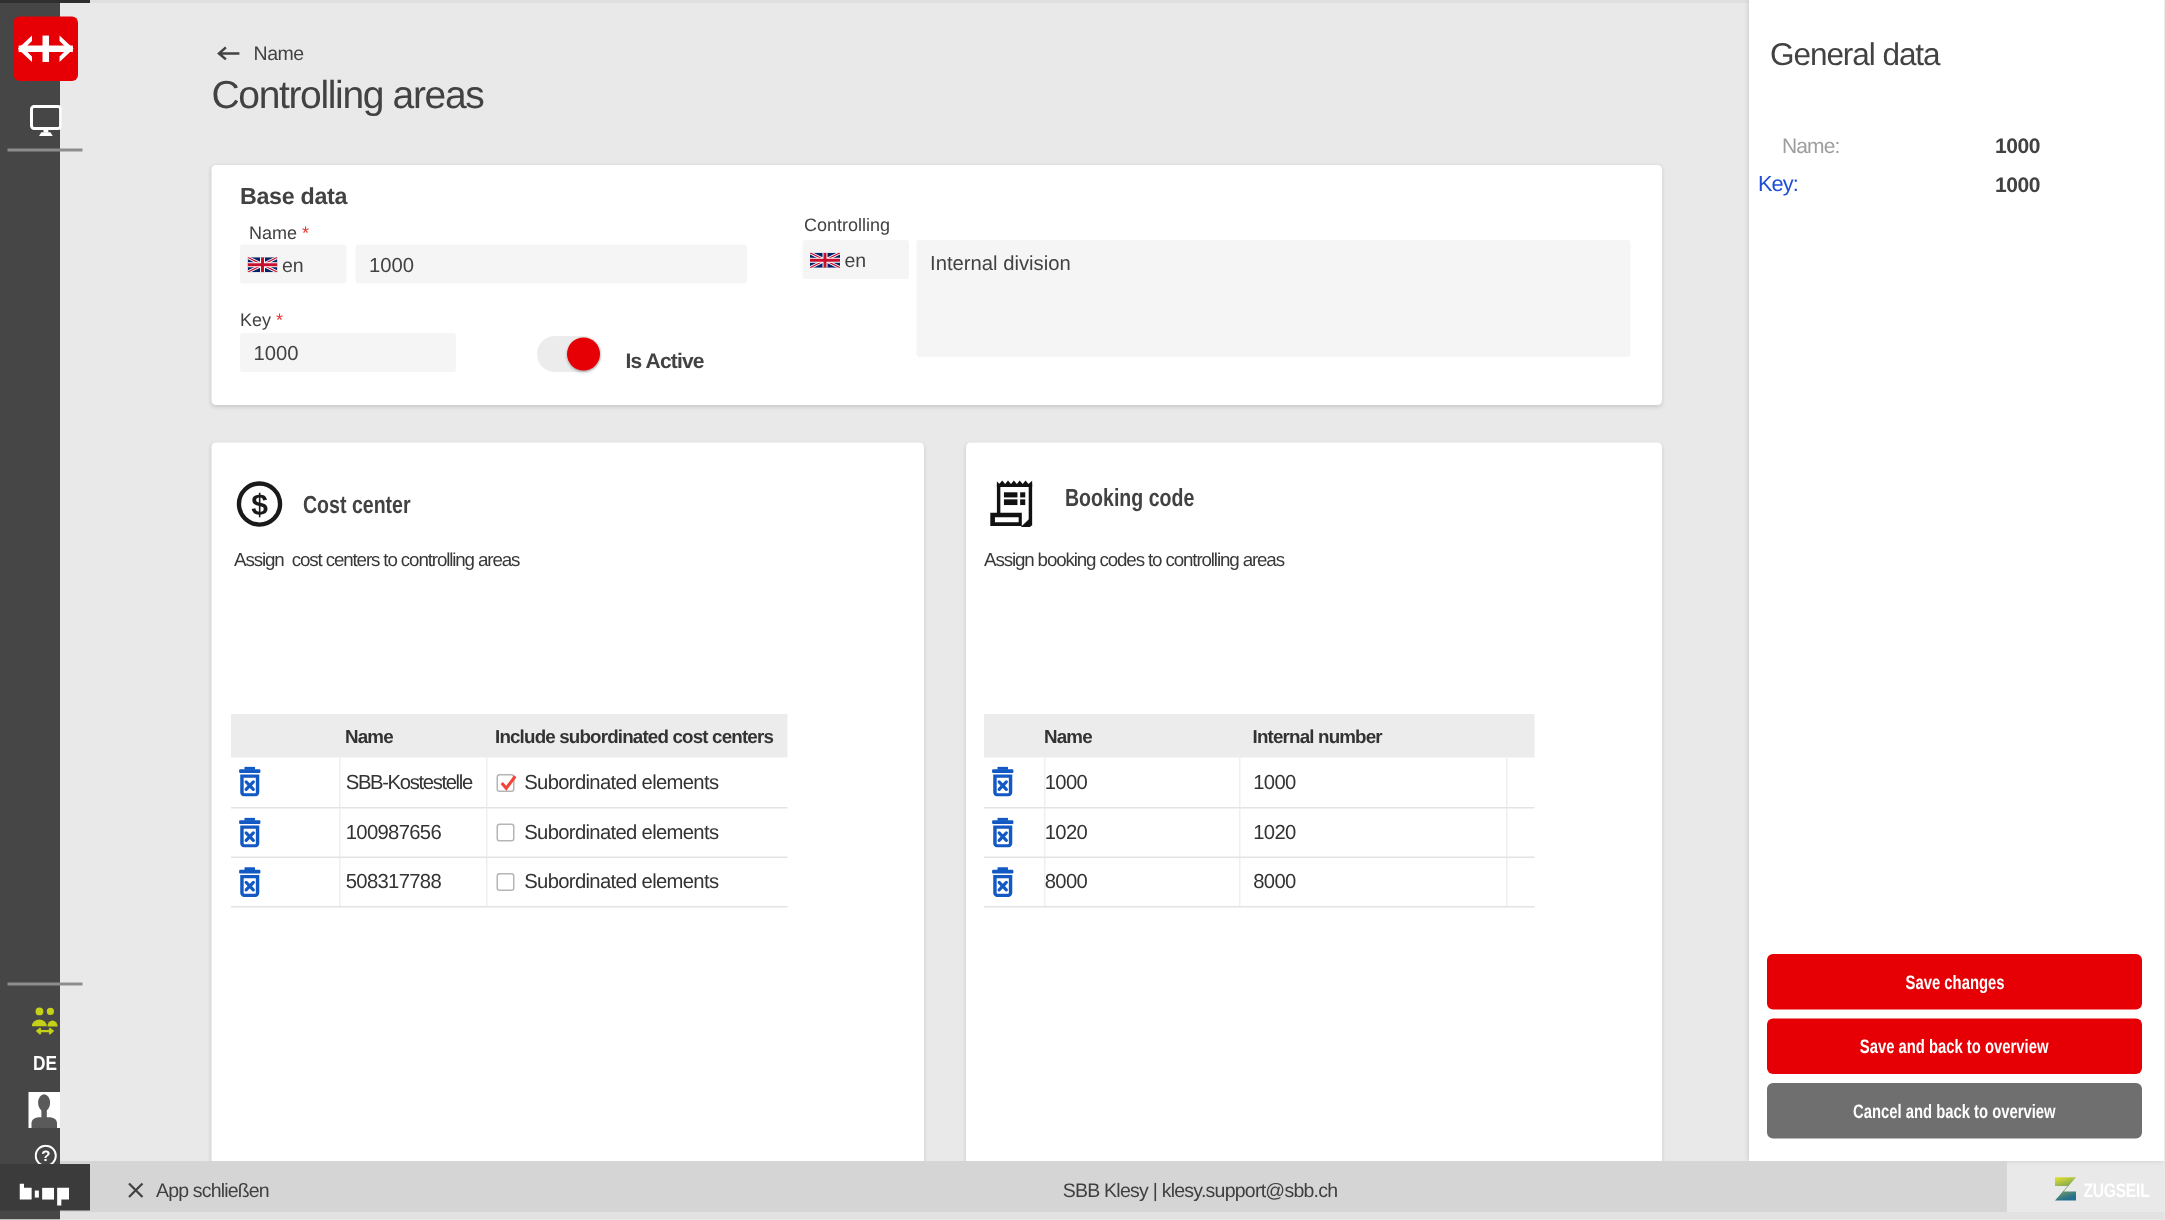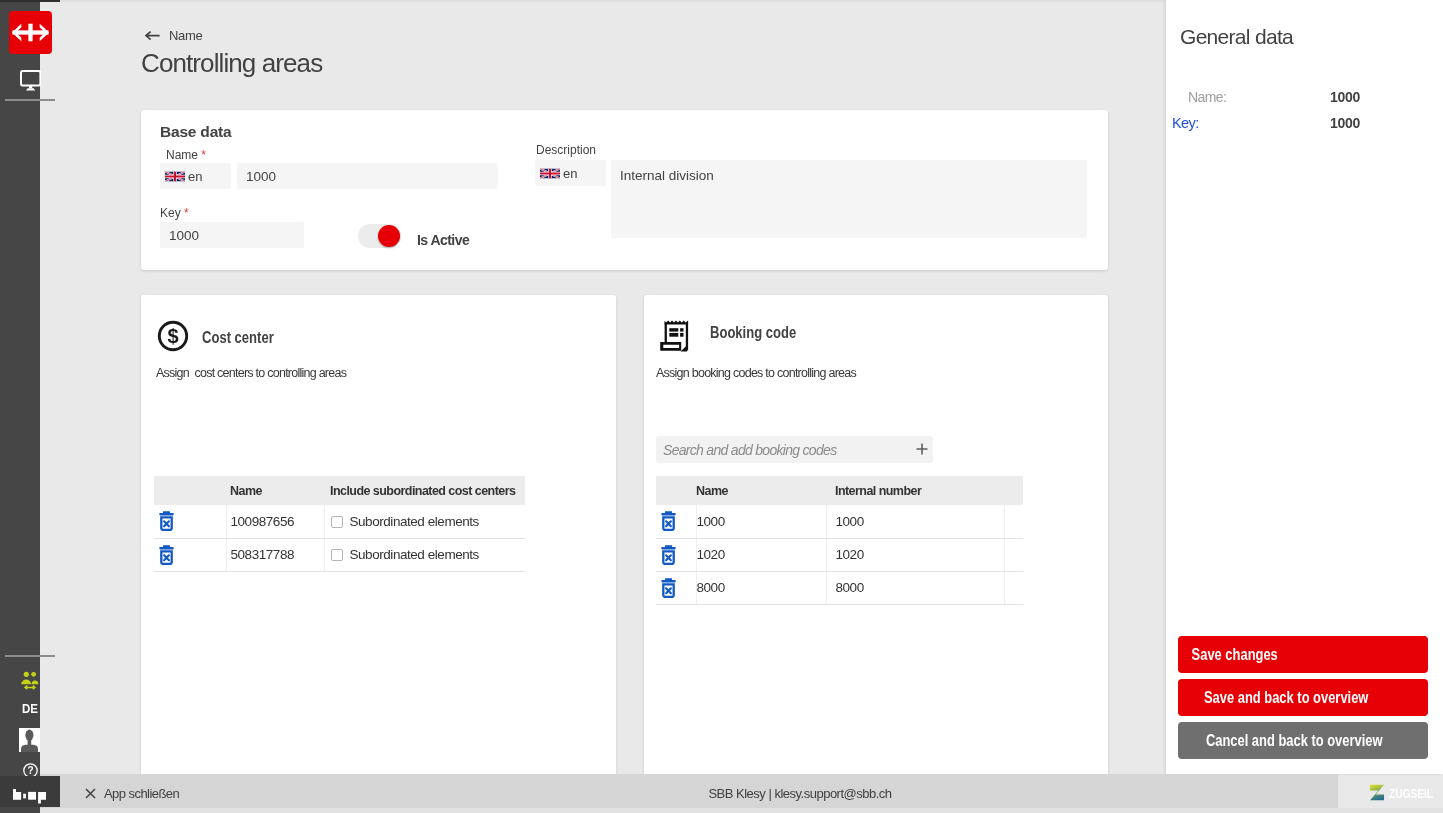--- a/index.html
+++ b/index.html
@@ -8,21 +8,21 @@
 
 #footer{position:absolute;left:0;top:774px;width:1338px;height:34px;background:#d5d5d5;z-index:5}
 #footstrip{position:absolute;left:0;top:808px;width:1443px;height:5px;background:#e2e2e2;z-index:5}
 
 #sidebar{position:absolute;left:0;top:0;width:40px;height:813px;background:#464646;z-index:20}
 #sbblogo{position:absolute;left:9px;top:11px;width:43px;height:43px;background:#e60005;border-radius:4px}
 .sep{position:absolute;left:5px;width:50px;height:2px;background:#8d8d8d}
 #sbfoot{position:absolute;left:0;top:776px;width:60px;height:31px;background:#3b3b3b}
 
 #rpanel{position:absolute;left:1166px;top:0;width:277px;height:774px;background:#fff;box-shadow:-1px 0 3px rgba(0,0,0,.12)}
-.rbtn{position:absolute;left:12px;width:250px;height:37px;border-radius:4px;color:#fff;font-size:17px;font-weight:bold;text-align:left;line-height:37px}
+.rbtn{position:absolute;left:12px;width:250px;height:37px;border-radius:4px;color:#fff;font-size:13px;font-weight:bold;text-align:center;line-height:37px}
 .rbtn span{display:inline-block;transform:scaleX(0.76)}
 
 .card{position:absolute;background:#ffffff;border-radius:3px;box-shadow:0 1px 3px rgba(0,0,0,.14)}
 .lbl{position:absolute;font-size:12px;color:#424242}
 .star{color:#e53935}
 .inp{position:absolute;background:#f5f5f5;border-radius:2px;font-size:13.5px;color:#424242}
 .flagbox{position:absolute;width:71px;height:26px;background:#f5f5f5;border-radius:2px}
 .flagbox svg{position:absolute;left:5px;top:7px}
 .flagbox span{position:absolute;left:28px;top:6px;font-size:13px}
 .cardtitle{position:absolute;font-size:16.5px;font-weight:bold;color:#424242;letter-spacing:0;transform:scaleX(0.79);transform-origin:0 0}
@@ -89,21 +89,21 @@
     </div>
     <div class="inp" style="left:96px;top:53px;width:261px;height:26px;padding:6px 0 0 9px">1000</div>
     <div class="lbl" style="left:19px;top:96px">Key <span class="star">*</span></div>
     <div class="inp" style="left:19px;top:112px;width:144px;height:26px;padding:6px 0 0 9px">1000</div>
 
     <div class="abs" style="left:217px;top:114px;width:43px;height:24px;border-radius:12px;background:#ececec">
       <div class="abs" style="left:20px;top:1px;width:22px;height:22px;border-radius:50%;background:#e60005;box-shadow:0 1px 2px rgba(0,0,0,.3)"></div>
     </div>
     <div class="abs" style="left:276px;top:122px;font-size:14px;font-weight:bold;letter-spacing:-0.55px">Is Active</div>
 
-    <div class="lbl" style="left:395px;top:33px">Description</div>
+    <div class="lbl" style="left:395px;top:33px">Controlling</div>
     <div class="flagbox" style="left:394px;top:50px">
       <svg width="20" height="13" viewBox="0 0 60 30">
           <g clip-path="url(#fc1)">
             <rect width="60" height="30" fill="#012169"></rect>
             <path d="M0,0 60,30 M60,0 0,30" stroke="#fff" stroke-width="6"></path>
             <path d="M0,0 60,30 M60,0 0,30" stroke="#C8102E" stroke-width="2.4"></path>
             <path d="M30,0 V30 M0,15 H60" stroke="#fff" stroke-width="10"></path>
             <path d="M30,0 V30 M0,15 H60" stroke="#C8102E" stroke-width="6"></path>
           </g>
         </svg>
@@ -133,20 +133,34 @@
           </tr>
       <tr>
         <td>
               <svg class="trash" width="15" height="20" viewBox="0 0 15 20">
                 <rect x="4" y="0.2" width="7" height="2" rx="0.4" fill="#1259c3"></rect>
                 <rect x="0.4" y="1.9" width="14.2" height="2.5" rx="0.7" fill="#1259c3"></rect>
                 <path d="M2.3 6.4 h10.4 v10.9 a1.6 1.6 0 0 1 -1.6 1.6 h-7.2 a1.6 1.6 0 0 1 -1.6 -1.6 z" fill="none" stroke="#1259c3" stroke-width="2.3"></path>
                 <path d="M5.1 10.3 l4.8 5 M9.9 10.3 l-4.8 5" stroke="#1259c3" stroke-width="2.1" stroke-linecap="round"></path>
               </svg>
             </td>
+        <td style="padding-left:4px"><span style="letter-spacing:-0.9px">SBB-Kostestelle</span></td>
+        <td style="padding-left:6px"><span class="chk"><svg width="14" height="12" viewBox="0 0 14 12" style="position:absolute;left:0;top:-1px">
+                  <path d="M2.5 6 L5.5 9.5 L11.5 1.5" stroke="#f44336" stroke-width="2" fill="none"></path>
+                </svg></span>Subordinated elements</td>
+      </tr>
+      <tr>
+        <td>
+              <svg class="trash" width="15" height="20" viewBox="0 0 15 20">
+                <rect x="4" y="0.2" width="7" height="2" rx="0.4" fill="#1259c3"></rect>
+                <rect x="0.4" y="1.9" width="14.2" height="2.5" rx="0.7" fill="#1259c3"></rect>
+                <path d="M2.3 6.4 h10.4 v10.9 a1.6 1.6 0 0 1 -1.6 1.6 h-7.2 a1.6 1.6 0 0 1 -1.6 -1.6 z" fill="none" stroke="#1259c3" stroke-width="2.3"></path>
+                <path d="M5.1 10.3 l4.8 5 M9.9 10.3 l-4.8 5" stroke="#1259c3" stroke-width="2.1" stroke-linecap="round"></path>
+              </svg>
+            </td>
         <td style="padding-left:4px">100987656</td>
         <td style="padding-left:6px"><span class="chk"></span>Subordinated elements</td>
       </tr>
       <tr>
         <td>
               <svg class="trash" width="15" height="20" viewBox="0 0 15 20">
                 <rect x="4" y="0.2" width="7" height="2" rx="0.4" fill="#1259c3"></rect>
                 <rect x="0.4" y="1.9" width="14.2" height="2.5" rx="0.7" fill="#1259c3"></rect>
                 <path d="M2.3 6.4 h10.4 v10.9 a1.6 1.6 0 0 1 -1.6 1.6 h-7.2 a1.6 1.6 0 0 1 -1.6 -1.6 z" fill="none" stroke="#1259c3" stroke-width="2.3"></path>
                 <path d="M5.1 10.3 l4.8 5 M9.9 10.3 l-4.8 5" stroke="#1259c3" stroke-width="2.1" stroke-linecap="round"></path>
@@ -166,26 +180,20 @@
       <rect x="25.8" y="2.5" width="2.3" height="28" fill="#111"></rect>
       <rect x="9.3" y="8.2" width="9" height="3.4" fill="#111"></rect>
       <rect x="20.1" y="8.2" width="3.4" height="3.4" fill="#111"></rect>
       <rect x="9.3" y="12.9" width="9" height="3.8" fill="#111"></rect>
       <rect x="20.1" y="12.9" width="3.4" height="3.8" fill="#111"></rect>
       <path d="M0.2 21.9 h21 v8.8 h-21 z M3.3 24.8 h15.8 v3.3 h-15.8 z" fill-rule="evenodd" fill="#111"></path>
       <path d="M20.5 31.4 L27 25.2 L27 31.4 Z" fill="#111"></path>
     </svg>
     <div class="cardtitle" style="left:66px;top:28px">Booking code</div>
     <div class="carddesc" style="left:12px;top:71px">Assign booking codes to controlling areas</div>
-    <div class="search" style="left:12px;top:141px;width:277px">
-      <i>Search and add booking codes</i>
-      <svg class="plus" style="left:257px" viewBox="0 0 18 18">
-          <path d="M9 3.5 V14.5 M3.5 9 H14.5" stroke="#5f5f5f" stroke-width="1.6"></path>
-        </svg>
-    </div>
     <table class="t" style="left:12px;top:181px;width:367px">
       <colgroup>
           <col style="width:40px">
           <col style="width:130px">
           <col style="width:178px">
           <col style="width:19px">
         </colgroup>
       <tbody>
           <tr>
             <th></th>

